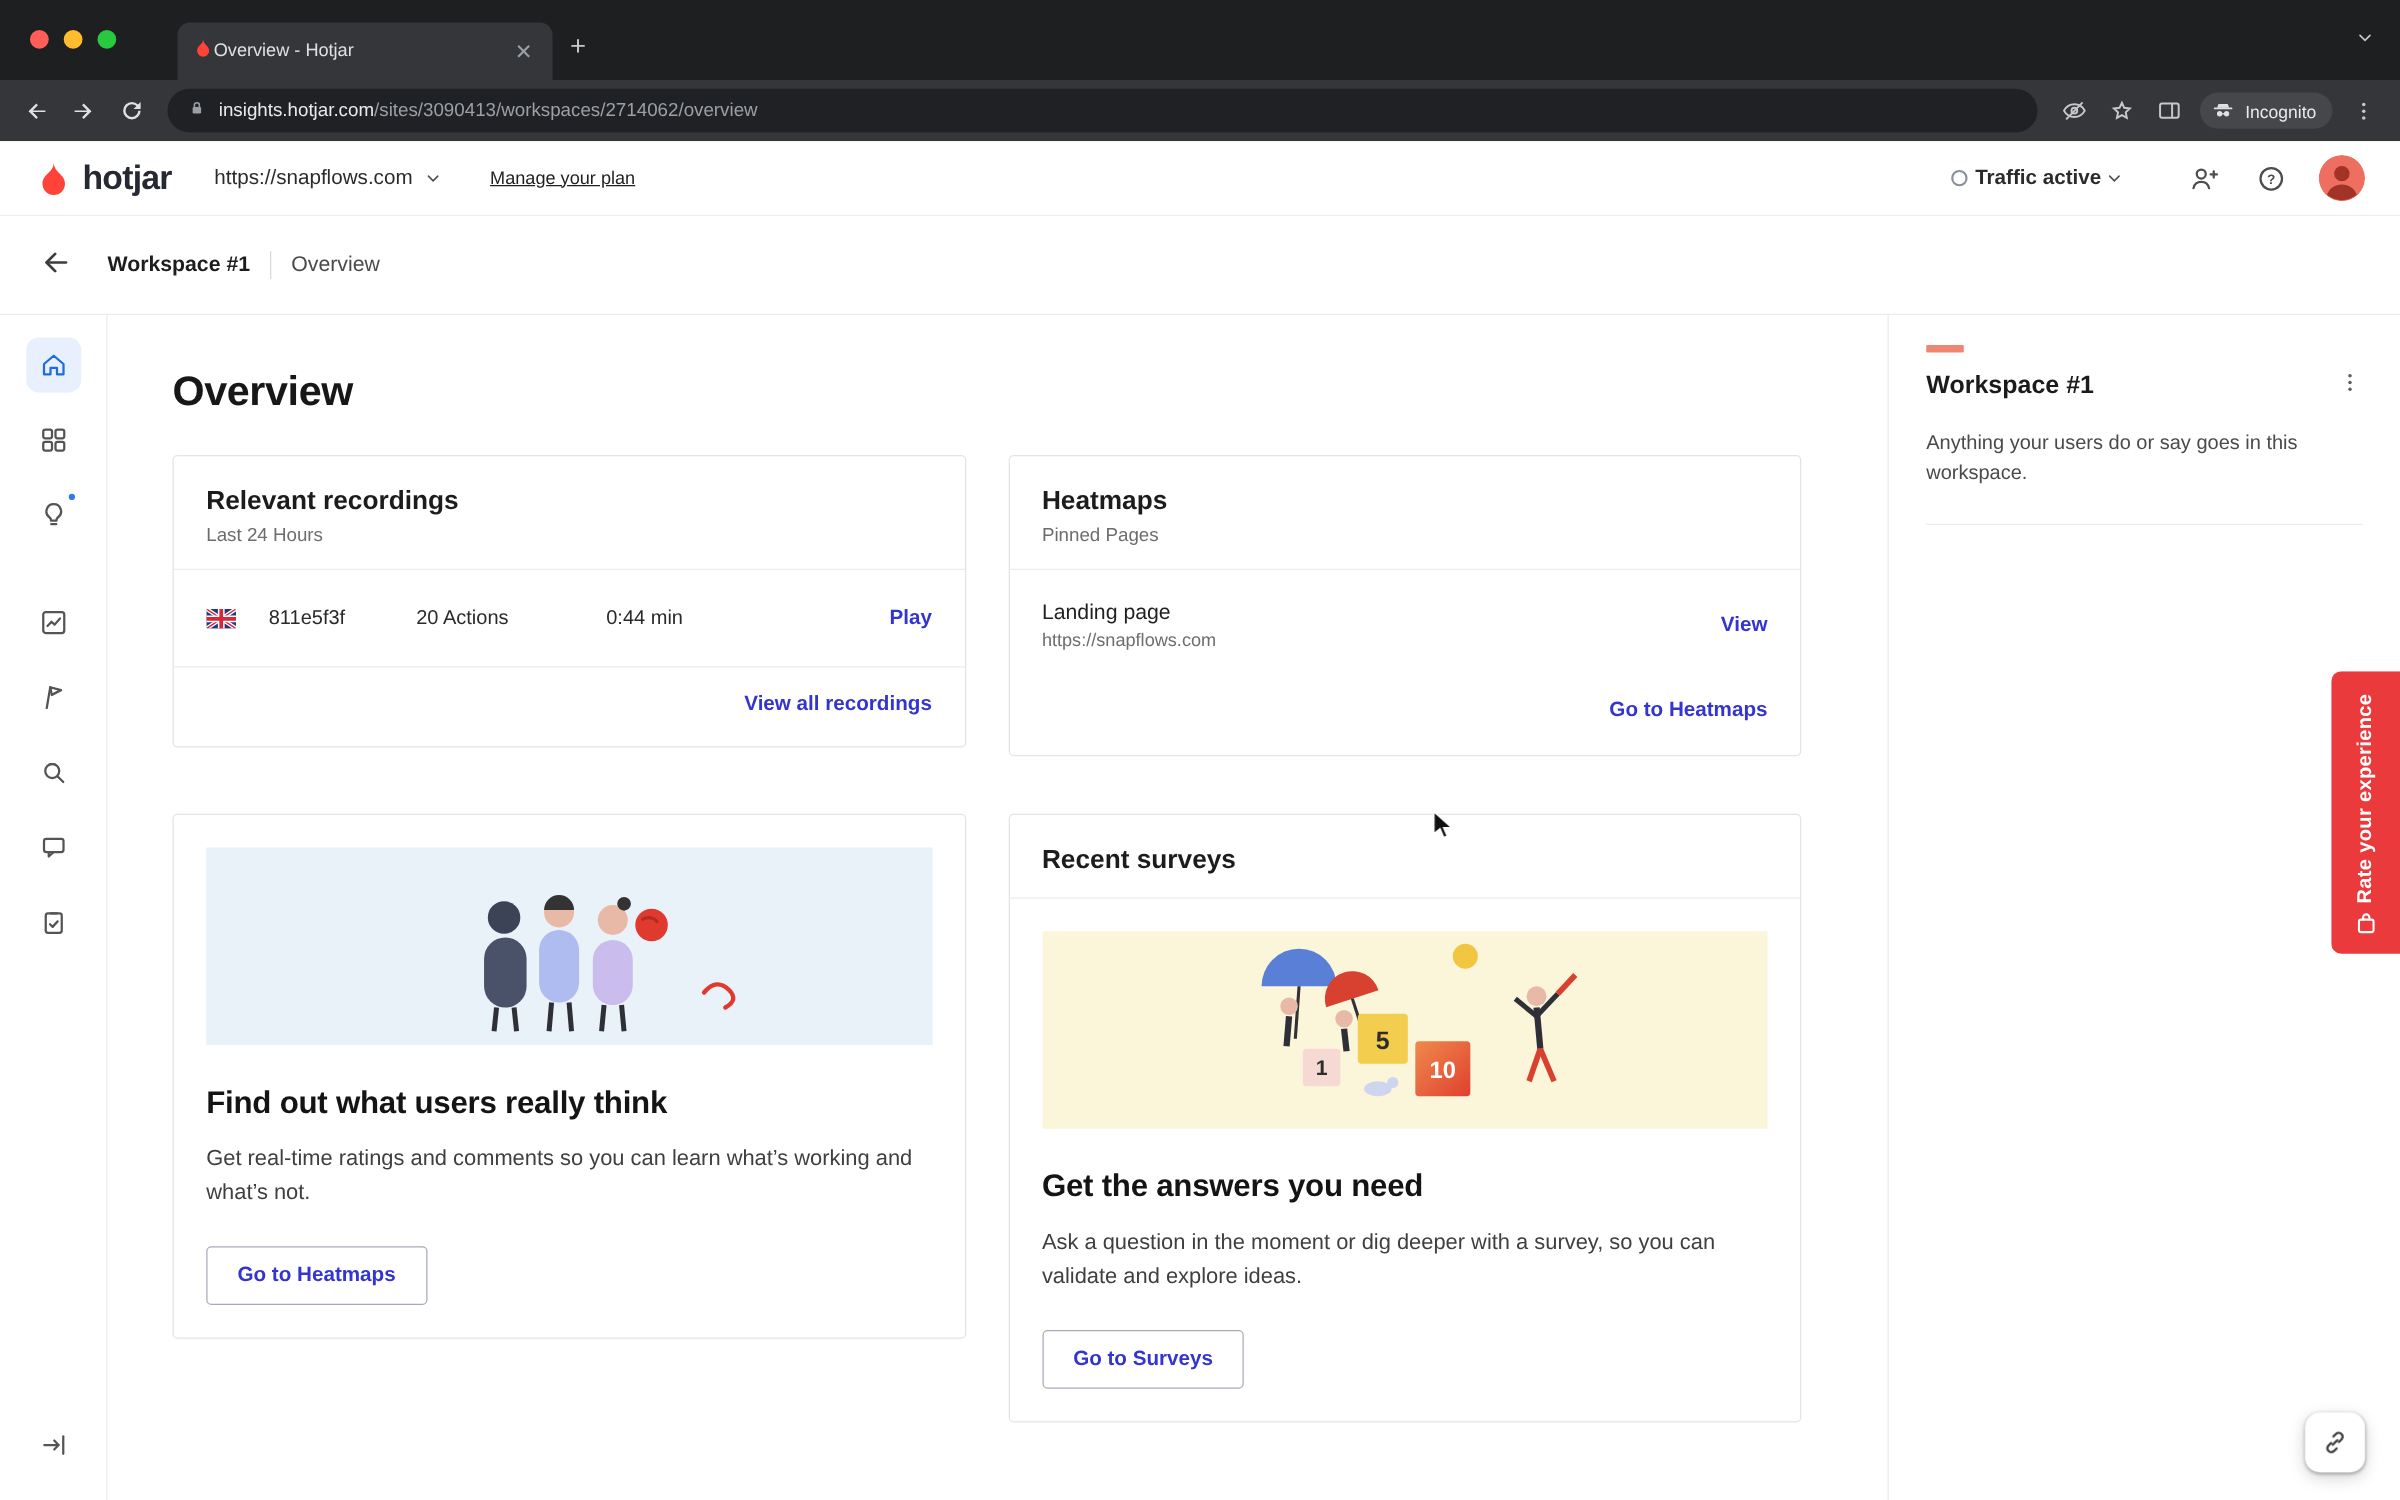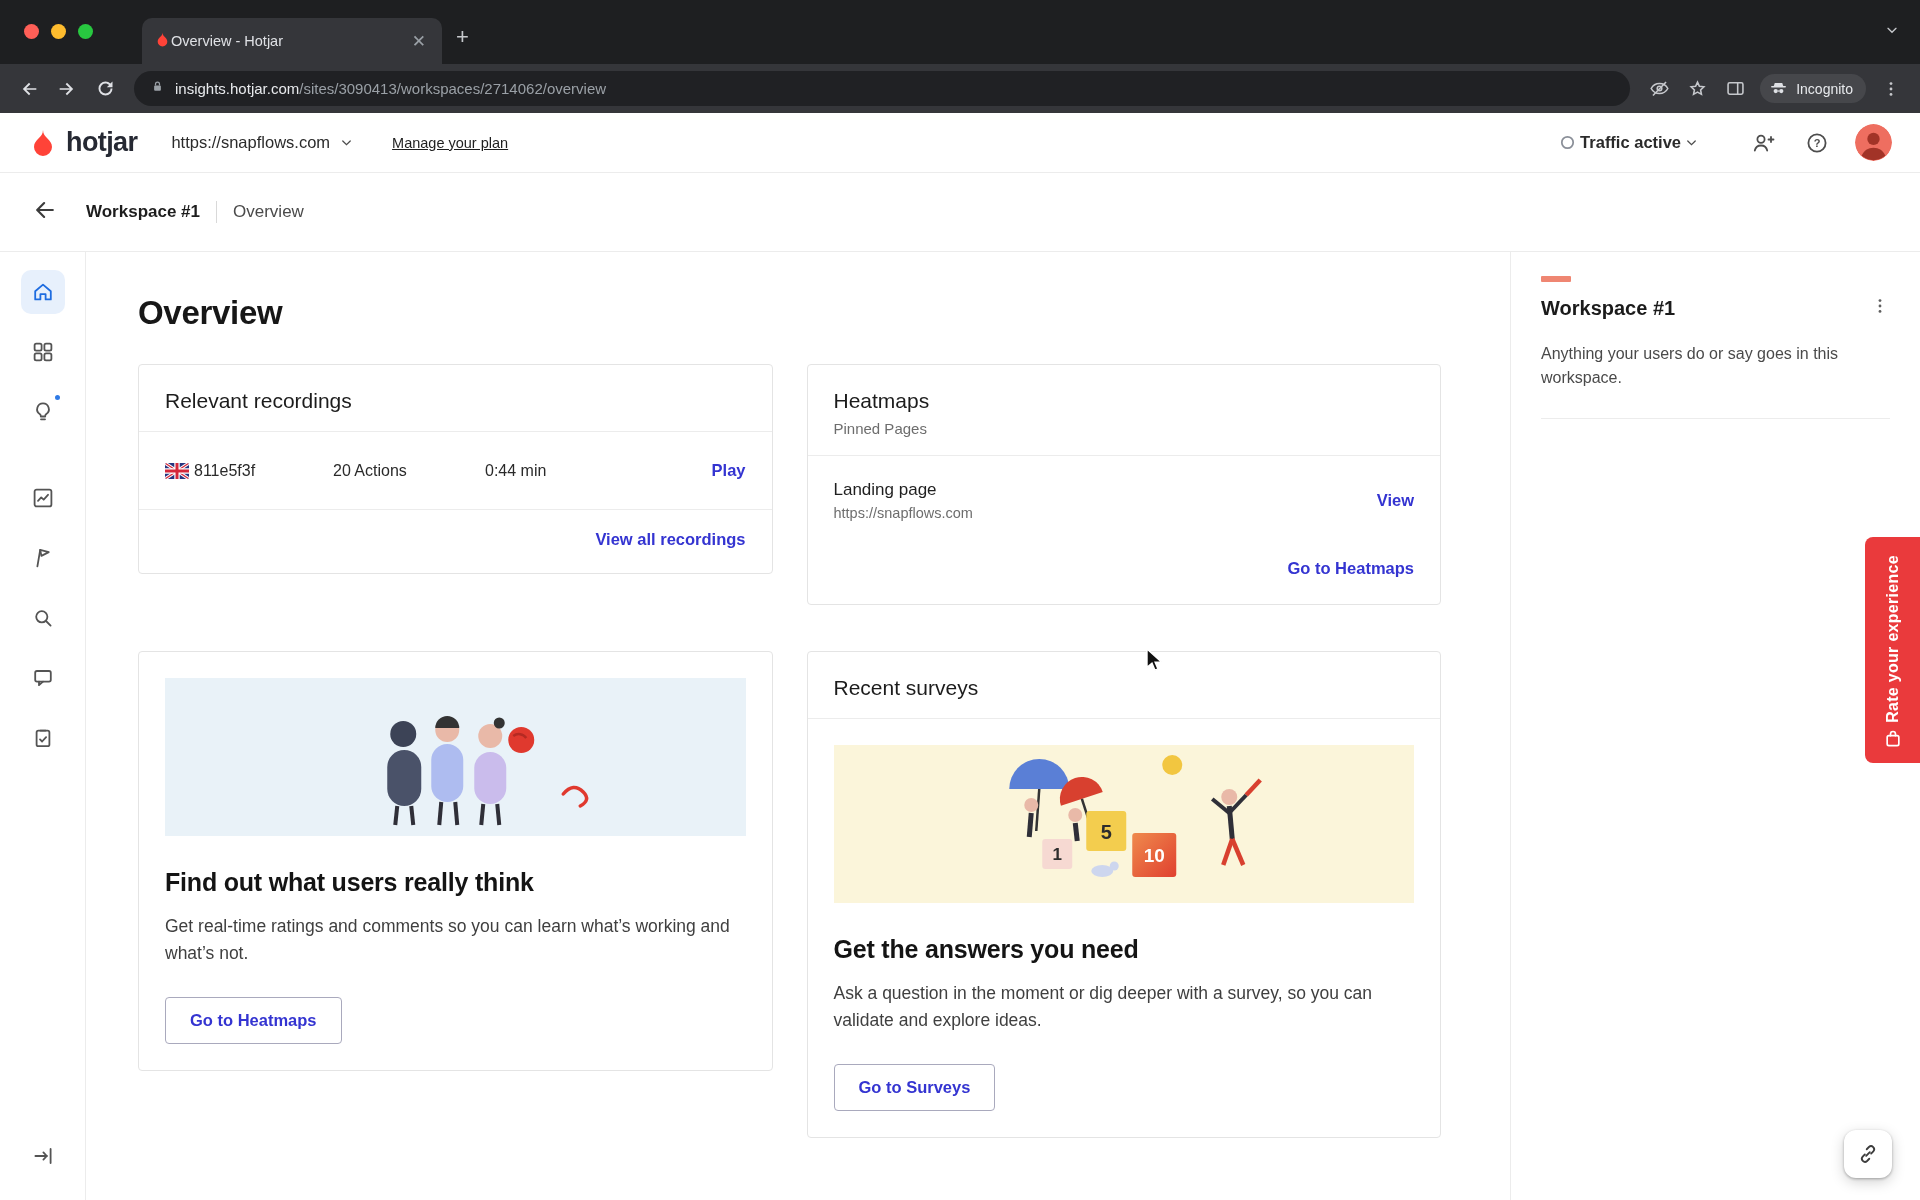--- a/index.html
+++ b/index.html
@@ -69,27 +69,27 @@
   .notif-dot { position:absolute; top:3px; right:3px; width:9px; height:9px;
                border-radius:50%; background:#2f7ae5; border:2px solid #fff; }
 
   .main { flex:1; padding:36px 69px 0 52px; }
   .page-title { font-size:33px; font-weight:700; color:#171717;
                 letter-spacing:-0.3px; margin:6px 0 32px; }
   .cards { display:grid; grid-template-columns:1fr 1fr; column-gap:34px;
            row-gap:46px; align-items:start; }
   .card { background:#fff; border:1px solid #e4e4e4; border-radius:4px; }
   .card-h { padding:24px 26px 18px; border-bottom:1px solid #ececec; }
-  .card-title { font-size:21px; font-weight:400; color:#1c1c1c; }
+  .card-title { font-size:21px; font-weight:700; color:#1c1c1c; }
   .card-sub { font-size:15px; color:#6d6d6d; margin-top:7px; }
   .link { color:#3434d1; font-size:16.5px; font-weight:700; cursor:pointer; }
 
   .rec-row { display:flex; align-items:center; padding:0 26px; height:78px;
              border-bottom:1px solid #ececec; font-size:16px; color:#2a2a2a; }
-  .rec-id { display:flex; align-items:center; gap:5px; width:168px; }
+  .rec-id { display:flex; align-items:center; gap:26px; width:168px; }
   .flagbox { width:24px; height:16px; border-radius:2px; overflow:hidden; display:inline-flex; }
   .rec-actions { width:152px; }
   .rec-dur { flex:1; }
   .card-foot { padding:20px 26px 24px; text-align:right; }
 
   .hm-row { display:flex; align-items:center; justify-content:space-between;
             padding:24px 26px 8px; }
   .hm-name { font-size:17px; color:#1f1f1f; }
   .hm-url { font-size:14.5px; color:#6d6d6d; margin-top:5px; }
   .hm-foot { padding:30px 26px 26px; text-align:right; }
@@ -340,20 +340,21 @@
   </nav>
 
   <main class="main">
     <h1 class="page-title">Overview</h1>
 
     <div class="cards">
 
       <section class="card">
         <div class="card-h">
           <div class="card-title">Relevant recordings</div>
+          <div class="card-sub">Last 24 Hours</div>
         </div>
         <div class="rec-row">
           <span class="rec-id">
             <span class="flagbox">
               <svg width="24" height="16" viewBox="0 0 24 16">
                   <rect width="24" height="16" fill="#27357f"></rect>
                   <path d="M0 0l24 16M24 0L0 16" stroke="#fff" stroke-width="3.2"></path>
                   <path d="M0 0l24 16M24 0L0 16" stroke="#d5283a" stroke-width="1.2"></path>
                   <path d="M12 0v16M0 8h24" stroke="#fff" stroke-width="5.4"></path>
                   <path d="M12 0v16M0 8h24" stroke="#d5283a" stroke-width="3"></path>

